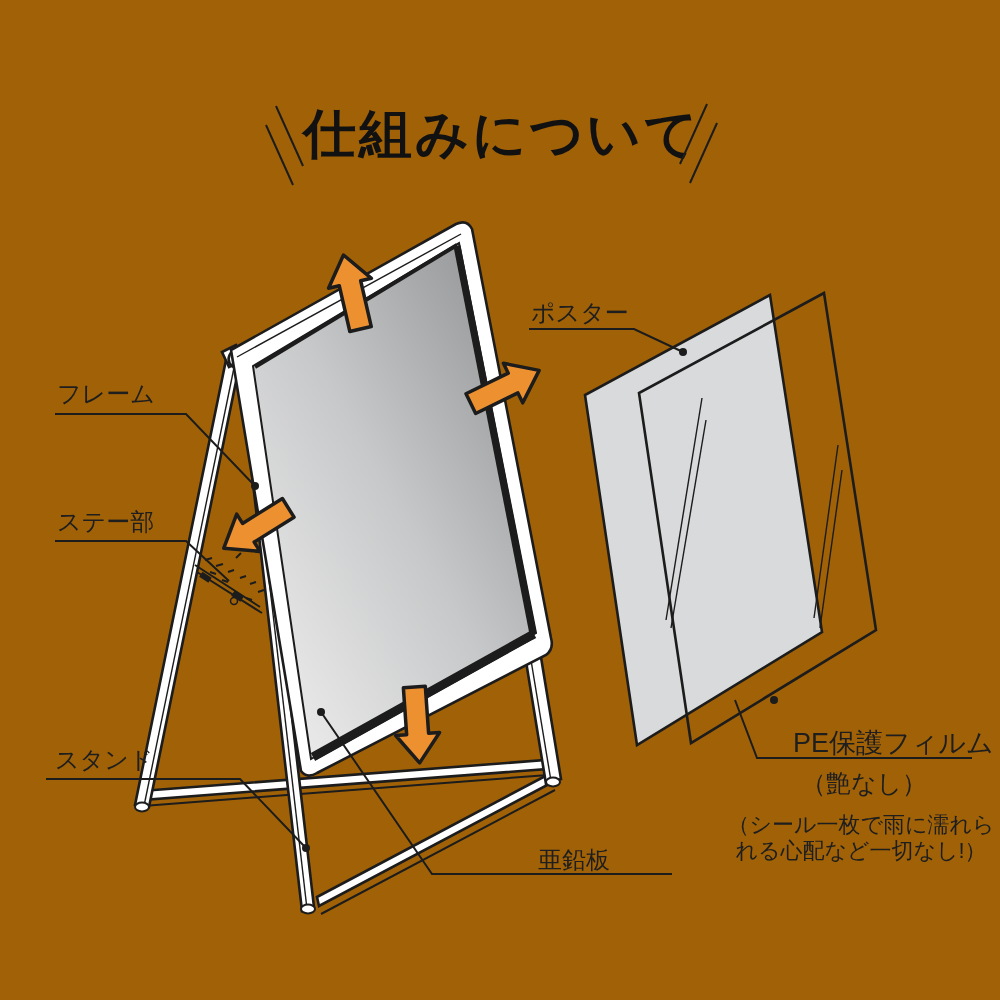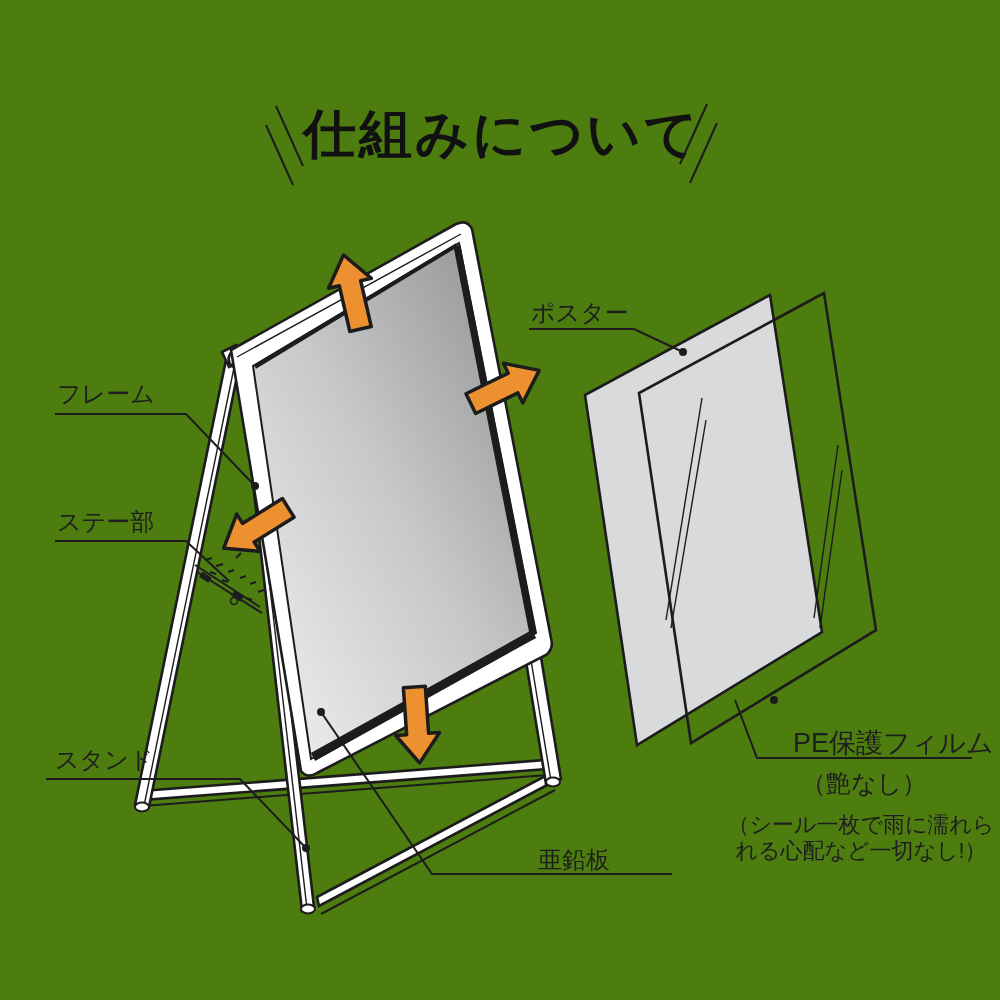--- a/index.html
+++ b/index.html
@@ -1,16 +1,16 @@
 <!DOCTYPE html>
 <html><head>
 <meta charset="utf-8">
 <style>
   html,body{margin:0;padding:0;background:#ffffff;}
-  .canvas{position:relative;width:1000px;height:1000px;background:#4d7c0f;overflow:hidden;
+  .canvas{position:relative;width:1000px;height:1000px;background:#a16207;overflow:hidden;
           font-family:"Liberation Sans","DejaVu Sans",sans-serif;}
   svg{display:block;}
   .label-jp{font-family:"Liberation Sans","DejaVu Sans",sans-serif;font-size:24px;fill:#1e1e1e;}
   .label-jp-sm{font-family:"Liberation Sans","DejaVu Sans",sans-serif;font-size:22px;fill:#1e1e1e;}
   .label-pe{font-family:"Liberation Sans","DejaVu Sans",sans-serif;font-size:27px;fill:#1e1e1e;}
   .label-sub{font-family:"Liberation Sans","DejaVu Sans",sans-serif;font-size:25px;fill:#1e1e1e;}
   .title-jp{font-family:"Liberation Sans","DejaVu Sans",sans-serif;font-size:53px;font-weight:bold;
             fill:#111111;letter-spacing:3px;}
   .ln{stroke:#1c1c1c;stroke-width:2;fill:none;}
   .outline{stroke:#1c1c1c;stroke-width:2.6;fill:#ffffff;}

